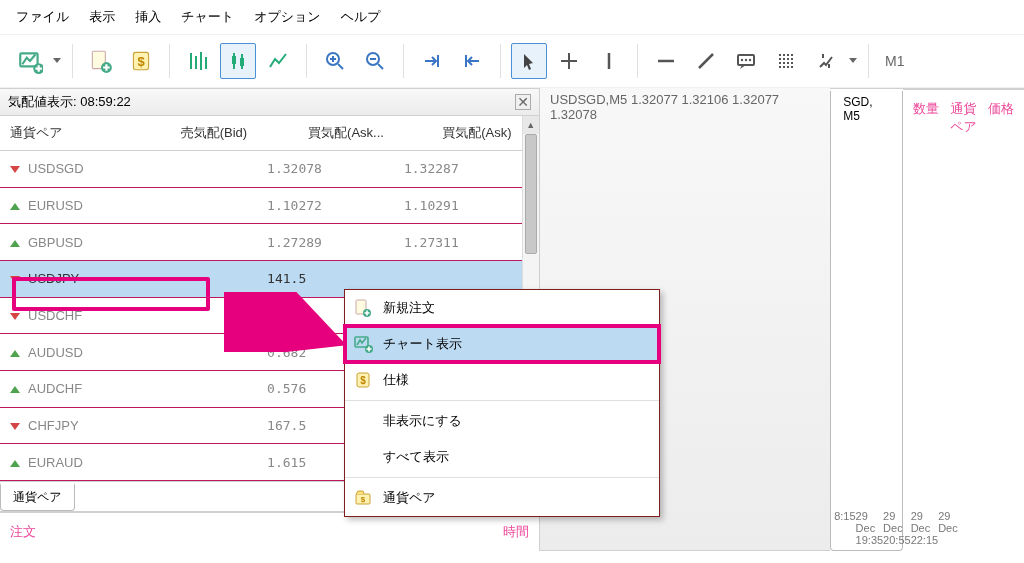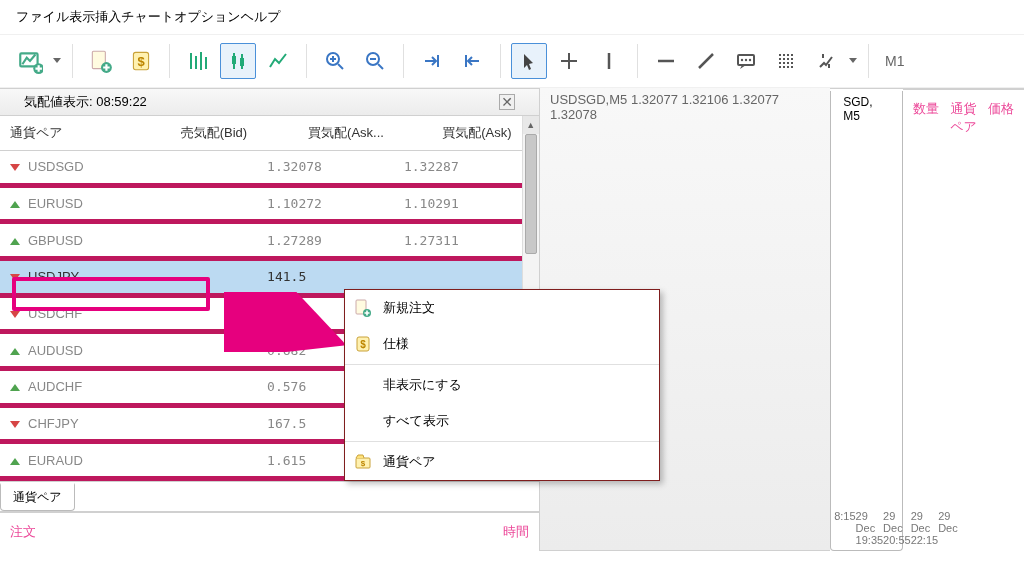--- a/index.html
+++ b/index.html
@@ -11,20 +11,21 @@
     width: 1024px;
     height: 563px;
     overflow: hidden;
     position: relative;
   }
 
   
   .menubar {
     display: flex;
     padding: 8px 16px;
+    gap: 20px;
     border-bottom: 1px solid #f0f0f0;
   }
   .menubar .menu-item { cursor: pointer; }
 
   
   .toolbar {
     display: flex;
     align-items: center;
     padding: 8px 12px;
     gap: 4px;
@@ -58,21 +59,21 @@
     flex: 1;
     display:flex; flex-direction:row;
     position: relative;
   }
 
   
   .mw-header {
     background: linear-gradient(#f8f8f8,#ececec);
     border: 1px solid #d0d0d0;
     border-left:0; border-right:0;
-    padding: 4px 24px;
+    padding: 4px 8px;
     display:flex; justify-content:space-between; align-items:center;
     font-size:13px;
   }
   .mw-close {
     width:16px;height:16px;display:flex;align-items:center;justify-content:center;
     cursor:pointer; color:#666; font-size:14px;
     border:1px solid #aaa; background:#f0f0f0;
   }
 
   
@@ -82,21 +83,21 @@
     text-align:left; padding:8px 10px; font-weight:normal;
     border-bottom:1px solid #d0d0d0;
     background:#fff;
     color:#333;
   }
   .mw-table th:nth-child(2),
   .mw-table th:nth-child(3),
   .mw-table th:nth-child(4) { text-align:right; }
   .mw-table td {
     padding:8px 10px;
-    border-bottom:5px solid #be185d;
+    border-bottom:1px solid #be185d;
     color:#888;
   }
   .mw-table td.num { font-family:'Consolas','Segoe UI',monospace; }
   .mw-table tr.sel td { background:#bcdaf2; color:#333; }
   .arrow-up,.arrow-down {
     display:inline-block;width:0;height:0;
     border-left:5px solid transparent;border-right:5px solid transparent;
     margin-right:8px; vertical-align:middle;
   }
   .arrow-up { border-bottom:7px solid #4fa34f; }
@@ -593,20 +594,31 @@
   <div class="ctx-item">
     <span class="ctx-icon">
       <svg class="ico" viewBox="0 0 20 20">
           <rect x="3" y="2" width="10" height="14" rx="1" fill="#fffbe0" stroke="#caa"></rect>
           <circle cx="14" cy="15" r="4" fill="#4a8"></circle>
           <path d="M14 12.5v5M11.5 15h5" stroke="#fff" stroke-width="1.6"></path>
         </svg>
     </span>
     <span>新規注文</span>
   </div>
+  <div class="ctx-item highlight">
+    <span class="ctx-icon">
+      <svg class="ico" viewBox="0 0 20 20">
+          <rect x="2" y="3" width="13" height="10" rx="1" fill="none" stroke="#4a8" stroke-width="1.6"></rect>
+          <path d="M4 11 L7 6 L9 9 L13 4" stroke="#4a8" stroke-width="1.6" fill="none"></path>
+          <circle cx="16" cy="15" r="4" fill="#4a8"></circle>
+          <path d="M16 12.5v5M13.5 15h5" stroke="#fff" stroke-width="1.6"></path>
+        </svg>
+    </span>
+    <span>チャート表示</span>
+  </div>
   <div class="ctx-item">
     <span class="ctx-icon">
       <svg class="ico" viewBox="0 0 20 20">
           <rect x="4" y="3" width="12" height="14" rx="2" fill="#fff1b0" stroke="#c9a23a"></rect>
           <text x="10" y="14" text-anchor="middle" font-size="10" fill="#bd8500" font-weight="bold">$</text>
         </svg>
     </span>
     <span>仕様</span>
   </div>
   <div class="ctx-sep"></div>

